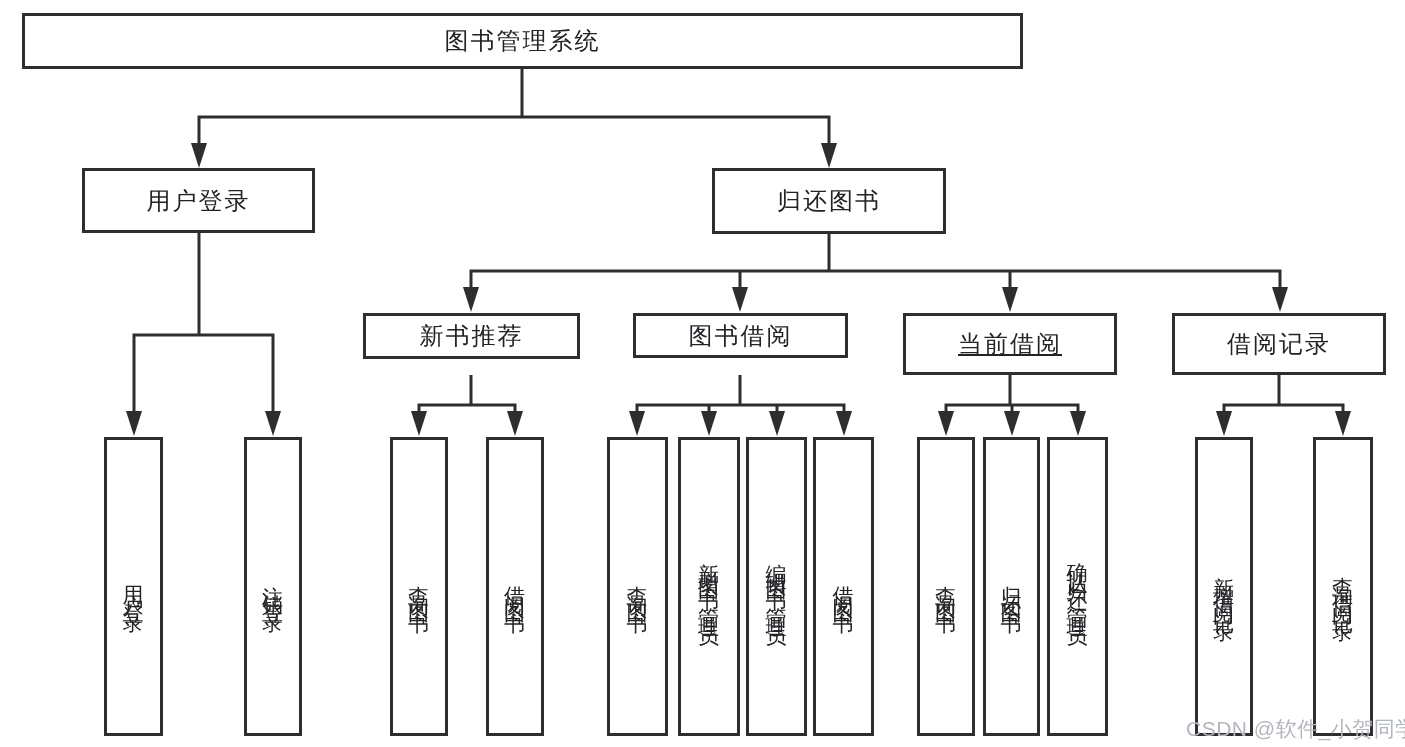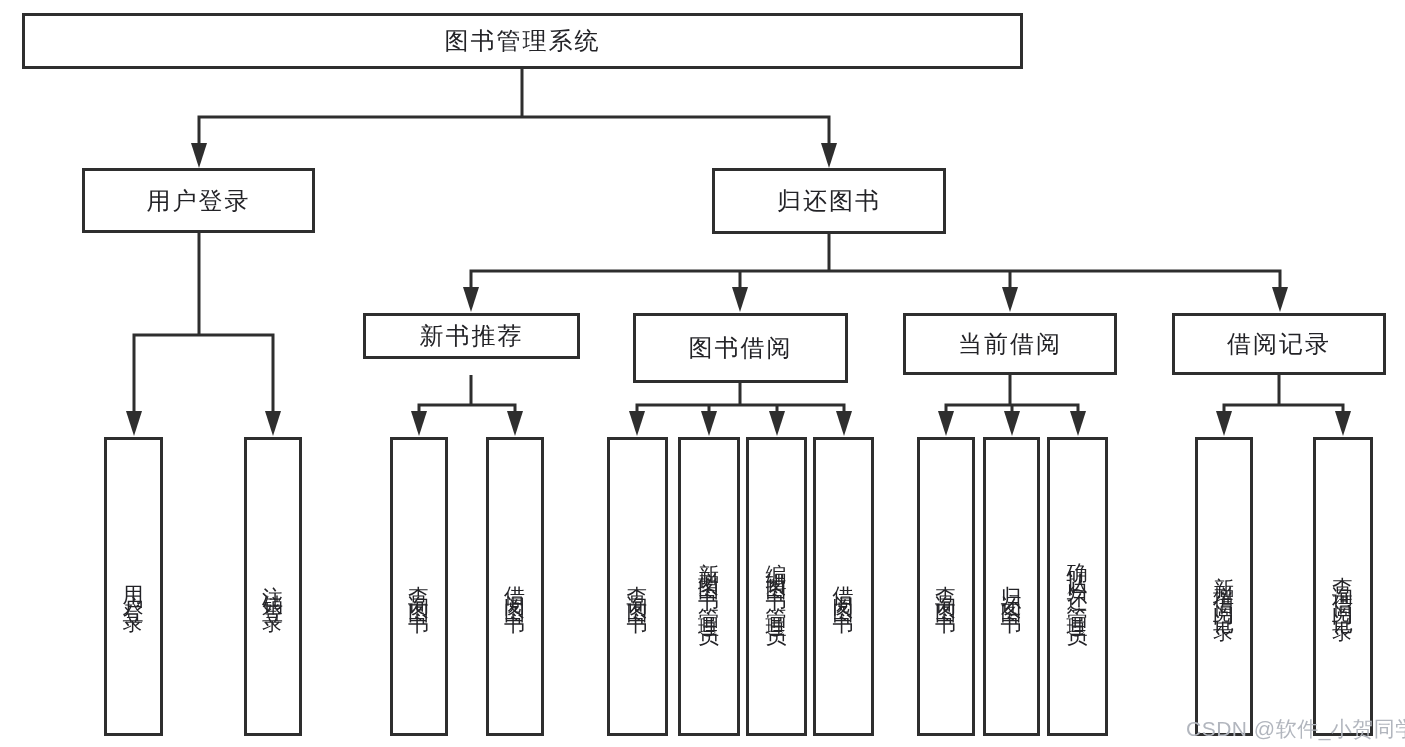--- a/index.html
+++ b/index.html
@@ -37,22 +37,22 @@
     font-size: 21px;
     letter-spacing: 9px;
     line-height: 1;
     white-space: nowrap;
   }
   
   .n-root            { left: 22px;   top: 13px;  width: 1001px; height: 56px; }
   .n-user-login      { left: 82px;   top: 168px; width: 233px;  height: 65px; }
   .n-book-mgmt       { left: 712px;  top: 168px; width: 234px;  height: 66px; }
   .n-new-book-rec    { left: 363px;  top: 313px; width: 217px;  height: 46px; }
-  .n-book-borrow     { left: 633px;  top: 313px; width: 215px;  height: 70px; }
-  .n-current-borrow  { left: 903px;  top: 313px; width: 214px;  height: 62px; }
+  .n-book-borrow     { left: 633px;  top: 313px; width: 215px;  height: 45px; }
+  .n-current-borrow  { left: 903px;  top: 313px; width: 214px;  height: 62px; text-decoration: underline; }
   .n-borrow-records  { left: 1172px; top: 313px; width: 214px;  height: 62px; }
   .leaf { top: 437px; height: 299px; }
   .lf-1  { left: 104px;  width: 59px; }
   .lf-2  { left: 244px;  width: 58px; }
   .lf-3  { left: 390px;  width: 58px; }
   .lf-4  { left: 486px;  width: 58px; }
   .lf-5  { left: 607px;  width: 61px; }
   .lf-6  { left: 678px;  width: 62px; }
   .lf-7  { left: 746px;  width: 61px; }
   .lf-8  { left: 813px;  width: 61px; }

